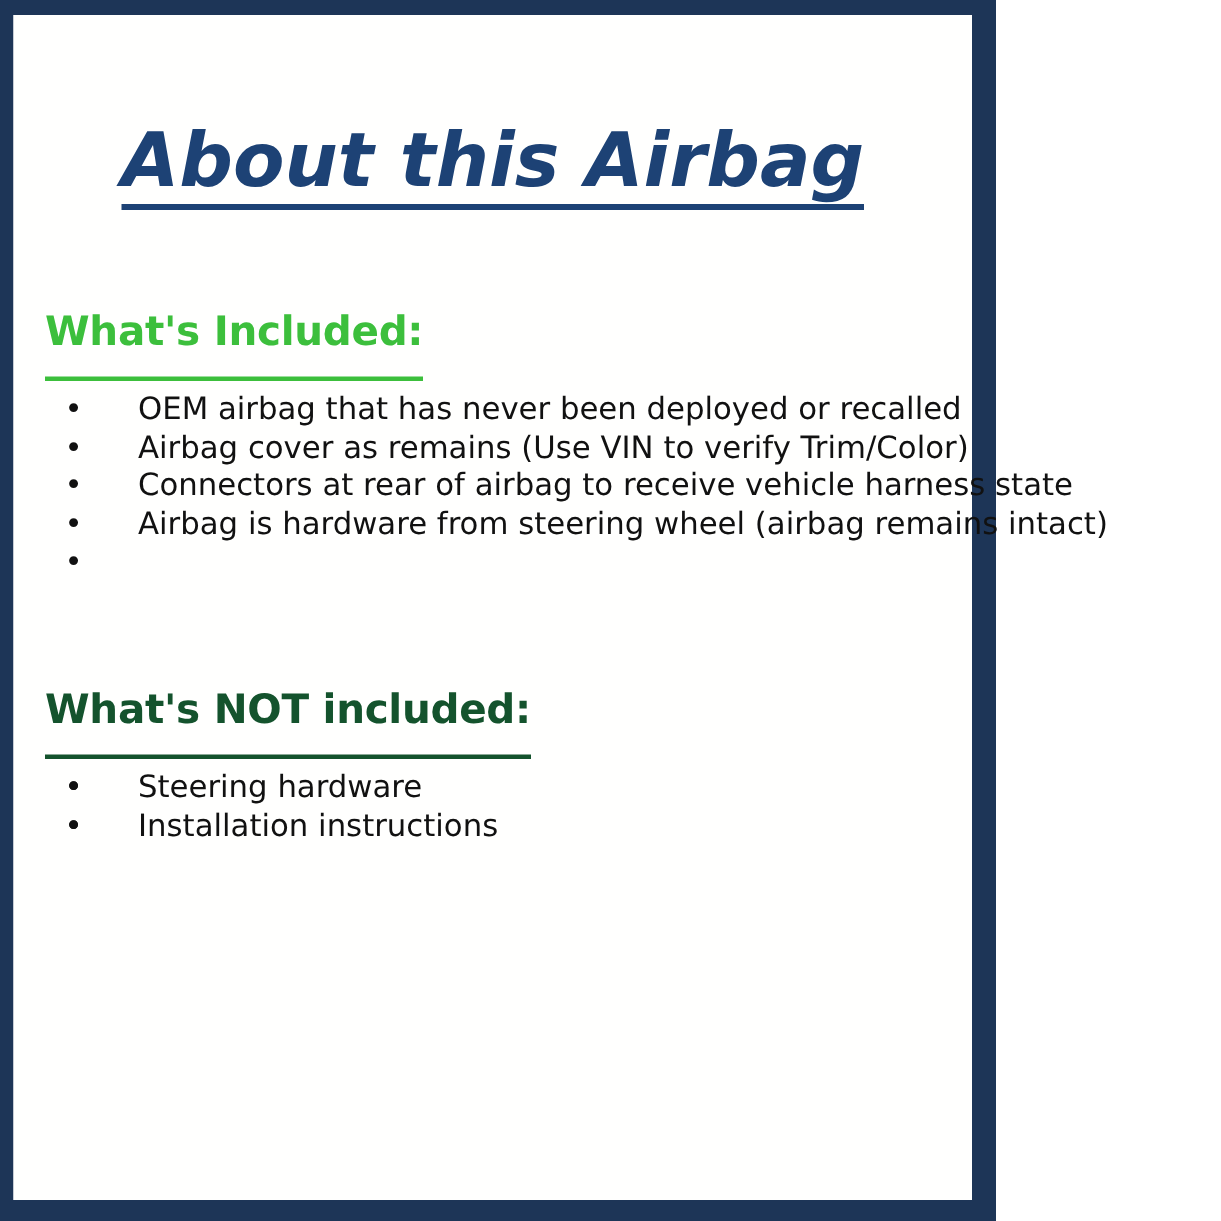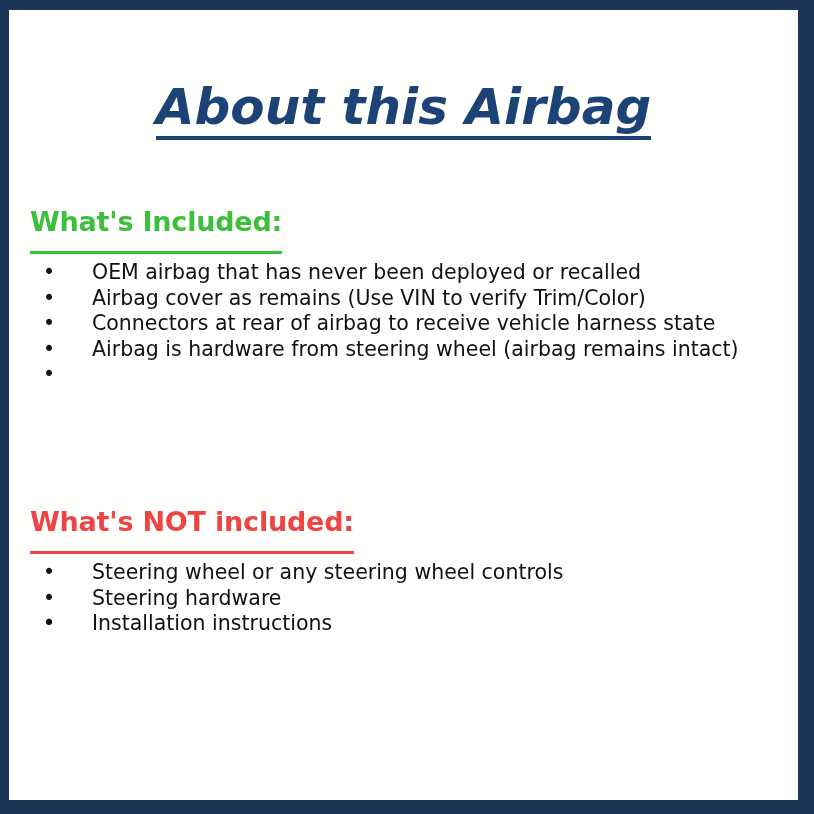--- a/index.html
+++ b/index.html
@@ -12,21 +12,21 @@
     height: 814px;
     background: #ffffff;
     font-family: "DejaVu Sans", "Liberation Sans", sans-serif;
     overflow: hidden;
   }
 
   
   #card {
     position: relative;
     box-sizing: border-box;
-    width: 814px;
+    width: 664px;
     height: 814px;
     background: #ffffff;
     border-top: 10px solid #1d3557;
     border-left: 9px solid #1d3557;
     border-right: 16px solid #1d3557;
     border-bottom: 14px solid #1d3557;
   }
 
   #inner {
     position: relative;
@@ -73,21 +73,21 @@
     font-size: 27px;
     font-weight: 700;
     line-height: 1.05;
     letter-spacing: -0.2px;
     border-bottom: 3px solid currentColor;
     padding-bottom: 15px;
     margin: 0 0 6px 0;
     white-space: nowrap;
   }
   .heading-green { color: #3cbf3c; }
-  .heading-red   { color: #ef4444; margin-top: 48px; }
+  .heading-red   { color: #14532d; }
 
   ul.bullets {
     list-style: none;
     margin: 0;
     padding: 0;
   }
   ul.bullets li {
     position: relative;
     font-family: "DejaVu Sans", "Liberation Sans", sans-serif;
     font-size: 20.5px;
@@ -139,21 +139,20 @@
           <span class="bullet-dot">•</span>
         </li>
       </ul>
     </div>
 
     <div class="section" id="section-not-included">
       <div class="section-heading heading-red">What's NOT included:</div>
       <ul class="bullets">
         <li>
           <span class="bullet-dot">•</span>
-          <span>Steering wheel or any steering wheel controls</span>
         </li>
         <li>
           <span class="bullet-dot">•</span>
           <span>Steering hardware</span>
         </li>
         <li>
           <span class="bullet-dot">•</span>
         </li>
         <li>
           <span class="bullet-dot">•</span>

